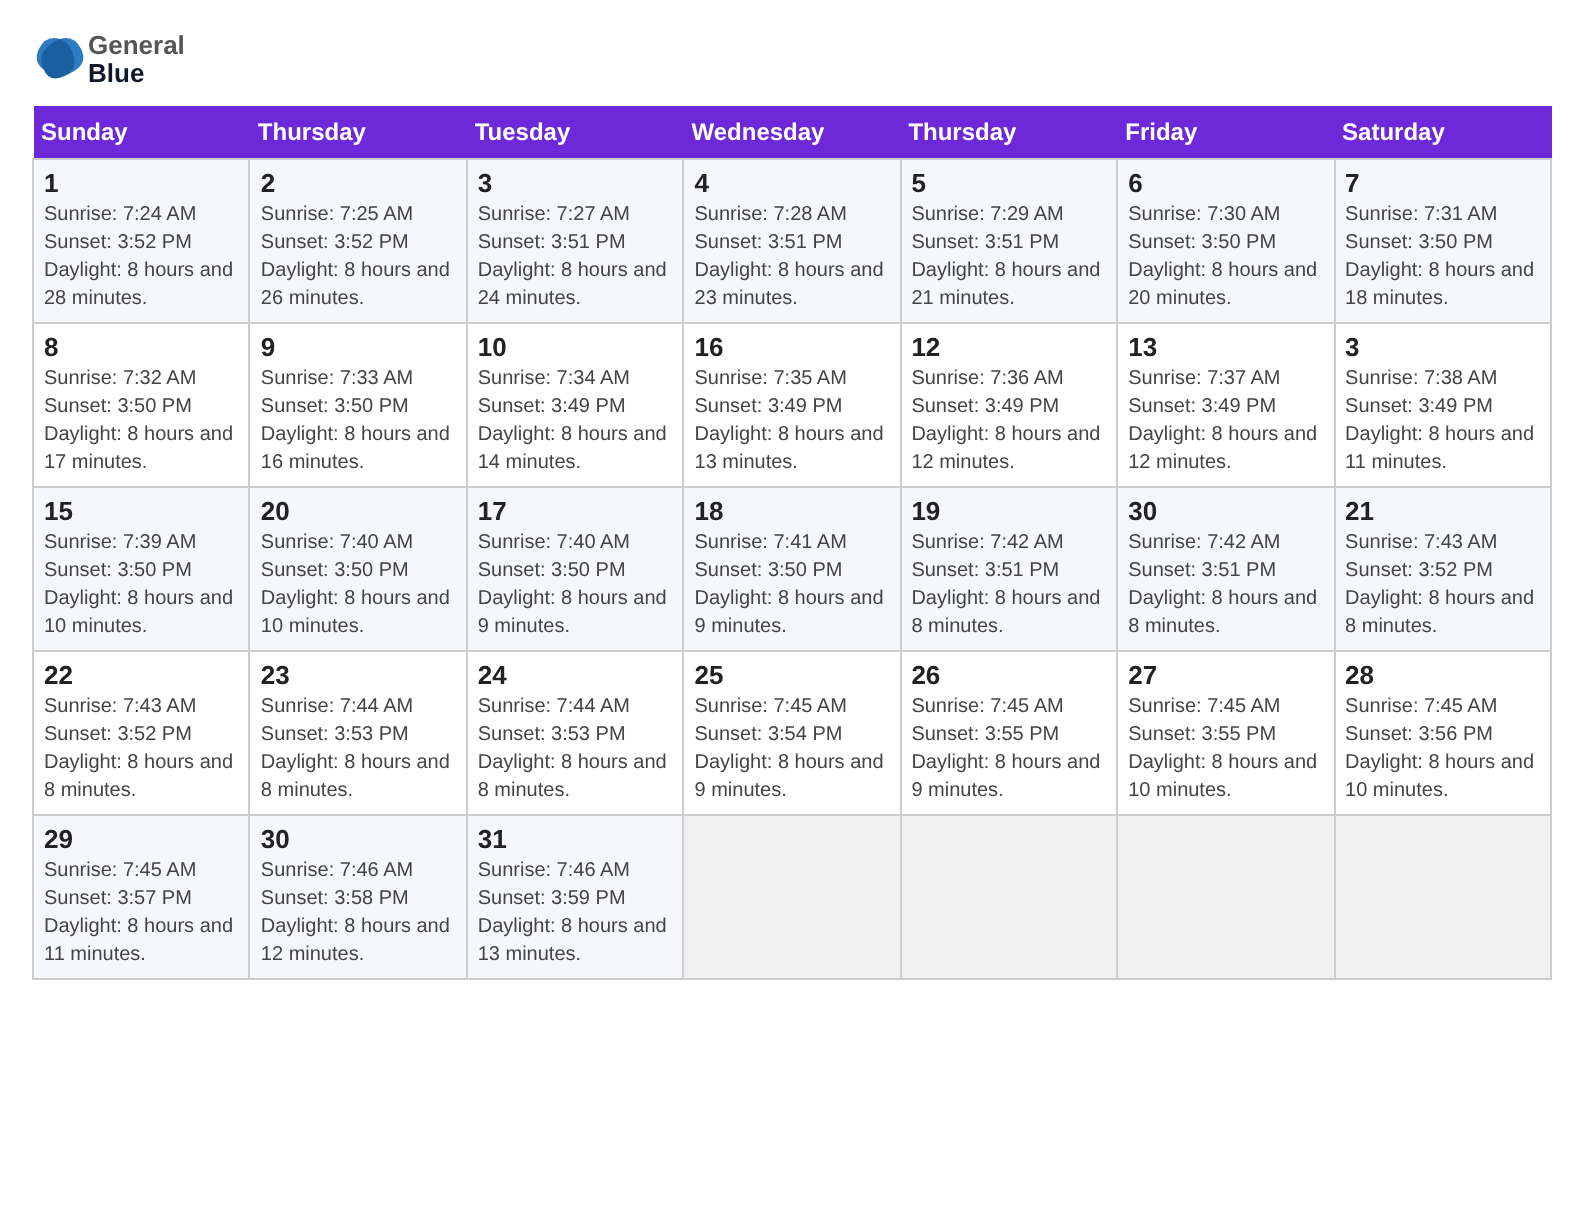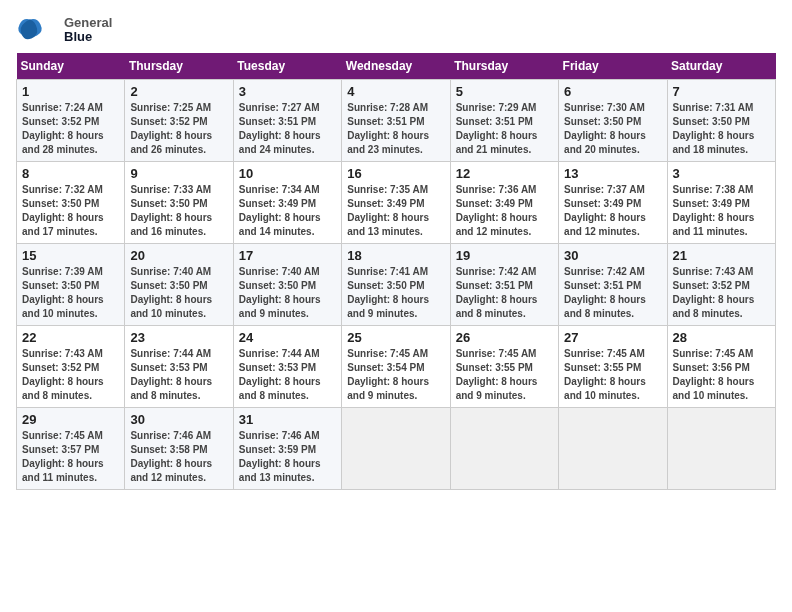--- a/index.html
+++ b/index.html
@@ -12,21 +12,21 @@
     }
     .header-area {
       display: flex;
       justify-content: space-between;
       align-items: flex-start;
       margin-bottom: 8px;
     }
     .logo {
       display: flex;
       align-items: center;
-      gap: 20px;
+      gap: 0;
     }
     .logo-text {
       display: flex;
       flex-direction: column;
       font-size: 13px;
       font-weight: bold;
       color: #333;
       line-height: 1.1;
     }
     .logo-text span:first-child { color: #555; }
@@ -47,21 +47,21 @@
       font-size: 14px;
       color: #555;
       margin-top: 2px;
     }
     table {
       width: 100%;
       border-collapse: collapse;
       font-size: 10.5px;
     }
     thead tr th {
-      background: #701a75;
+      background: #6d28d9;
       color: #fff;
       padding: 6px 4px;
       text-align: left;
       font-size: 12px;
       font-weight: bold;
     }
     tbody tr td {
       border: 1px solid #ccc;
       padding: 4px 5px;
       vertical-align: top;
@@ -78,21 +78,20 @@
       font-size: 13px;
       font-weight: bold;
       color: #222;
       display: block;
       margin-bottom: 2px;
     }
     .day-info {
       color: #444;
       line-height: 1.4;
       font-size: 10px;
-      font-weight: bold;
     }
     td.empty {
       background: #f0f0f0 !important;
     }
   </style>
 </head>
 <body>
 
 <div class="header-area">
   <div class="logo">

